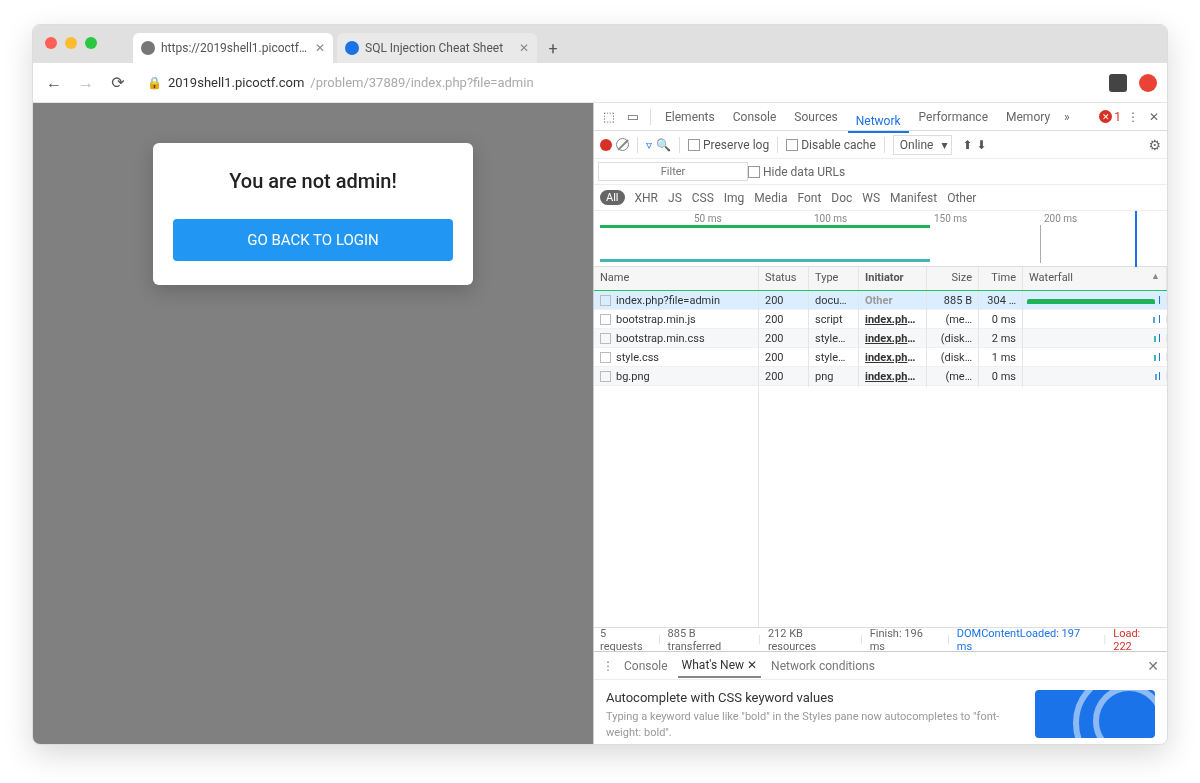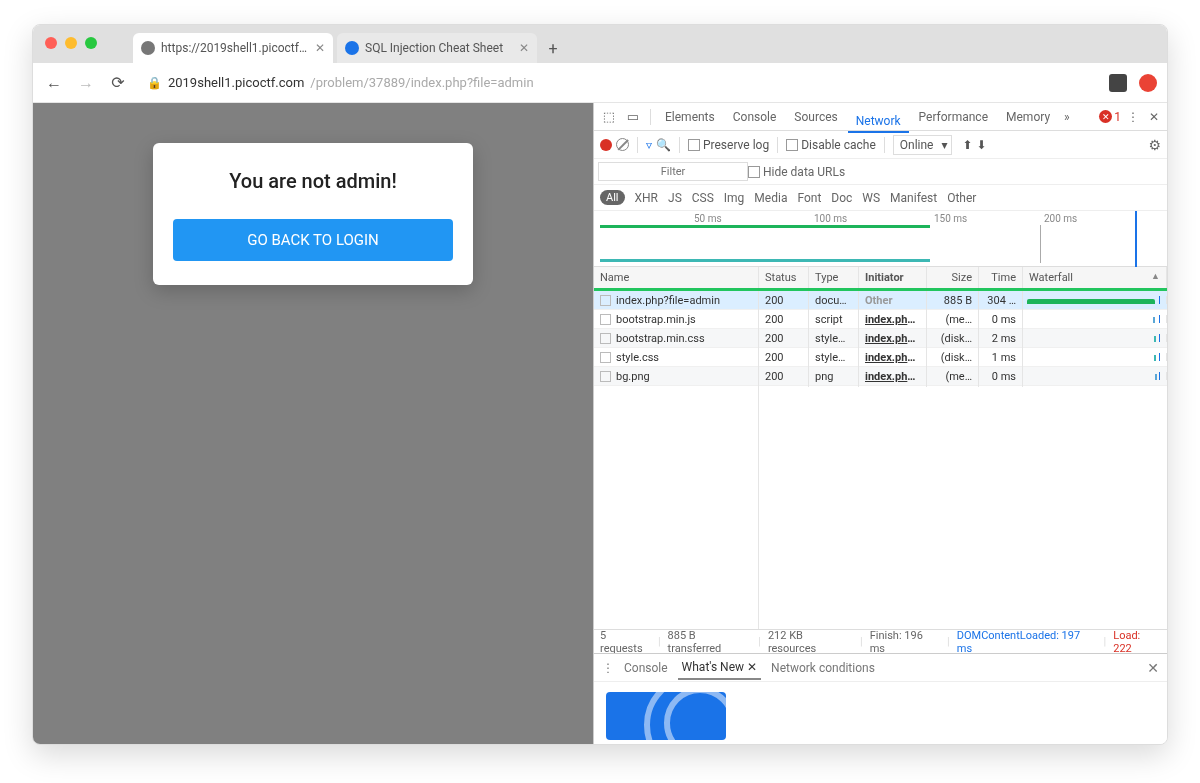--- a/index.html
+++ b/index.html
@@ -63,21 +63,21 @@
 .dt-timeline{height:56px;border-bottom:1px solid #ddd;position:relative;background:#fff;}
 .tl-labels{position:absolute;top:2px;width:100%;display:flex;font-size:10px;color:#888;}
 .tl-labels span{position:absolute;}
 .tl-l1{left:100px;} .tl-l2{left:220px;} .tl-l3{left:340px;} .tl-l4{left:450px;}
 .tl-bar-green{position:absolute;top:14px;left:6px;height:3px;width:330px;background:#1db45a;}
 .tl-bar-teal{position:absolute;top:48px;left:6px;height:3px;width:330px;background:#3db8b4;}
 .tl-gray{position:absolute;top:14px;left:446px;height:38px;width:1px;background:#aaa;}
 .tl-blue{position:absolute;top:0;right:30px;height:56px;width:2px;background:#1a73e8;}
 
 .dt-table{flex:1;display:flex;flex-direction:column;min-height:0;}
-.dt-thead{display:flex;height:24px;border-bottom:3px solid #22c55e;font-size:11px;color:#555;background:#f6f6f6;}
+.dt-thead{display:flex;height:24px;border-bottom:1px solid #22c55e;font-size:11px;color:#555;background:#f6f6f6;}
 .dt-thead div,.dt-row div{border-right:1px solid #e5e5e5;padding:4px 6px;overflow:hidden;white-space:nowrap;text-overflow:ellipsis;}
 .c-name{width:165px;} .c-status{width:50px;} .c-type{width:50px;} .c-init{width:68px;font-weight:bold;} .c-size{width:52px;text-align:right;} .c-time{width:44px;text-align:right;} .c-wf{flex:1;position:relative;}
 .sort-arrow{float:right;color:#888;font-size:9px;}
 
 .dt-tbody{flex:1;overflow:auto;position:relative;}
 .dt-row{display:flex;height:19px;font-size:11px;color:#333;border-bottom:1px solid #f0f0f0;align-items:center;}
 .dt-row:nth-child(odd){background:#f6f7f8;}
 .dt-row.sel{background:#dbeeff;}
 .file-chk{width:11px;height:11px;border:1px solid #bbb;display:inline-block;margin-right:5px;vertical-align:middle;}
 .init-link{color:#333;text-decoration:underline;}
@@ -317,18 +317,22 @@
 
       <div class="dt-drawer">
         <div class="dt-drawer-tabs">
           <span>⋮</span>
           <span class="dtab">Console</span>
           <span class="dtab active"><span>What's New</span> ✕</span>
           <span class="dtab">Network conditions</span>
           <span class="dclose">✕</span>
         </div>
         <div class="wn-body">
+          <div class="wn-text">
+            <div class="wn-title">Autocomplete with CSS keyword values</div>
+            <div class="wn-desc">Typing a keyword value like "bold" in the Styles pane now autocompletes to "font-weight: bold".</div>
+          </div>
           <div class="wn-img"></div>
         </div>
       </div>
     </div>
   </div>
 </div>
 
 </body></html>

